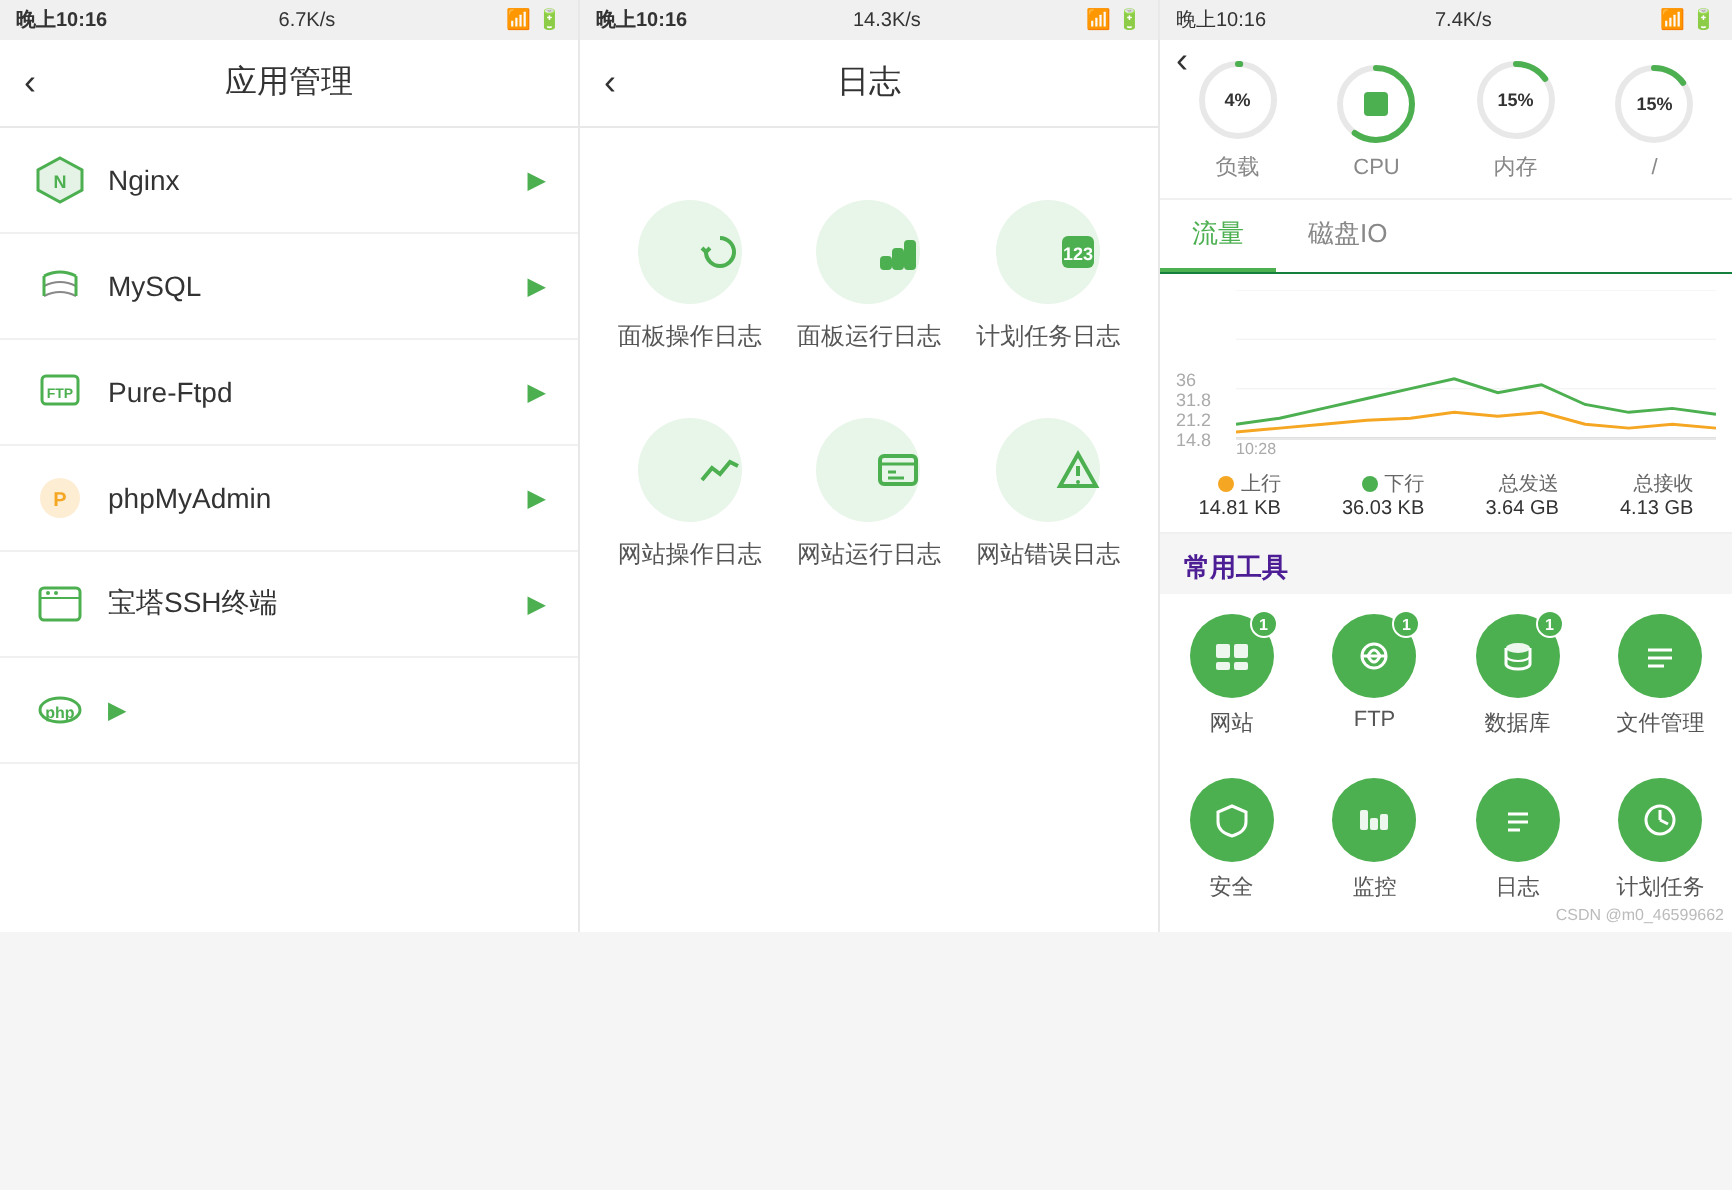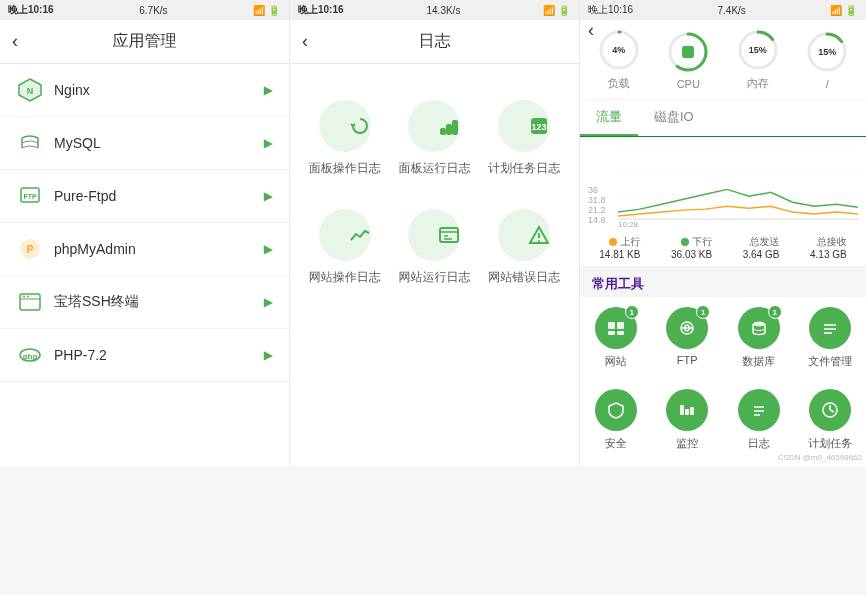--- a/index.html
+++ b/index.html
@@ -473,21 +473,20 @@
       <span class="arrow-right">▶</span>
     </div>
 
     <div class="app-item">
       <div class="app-icon">
         <svg width="26" height="26" viewBox="0 0 26 26">
           <ellipse cx="13" cy="13" rx="10" ry="6" fill="none" stroke="#4caf50" stroke-width="1.5"></ellipse>
           <text x="13" y="17" text-anchor="middle" font-size="8" fill="#4caf50" font-weight="700">php</text>
         </svg>
       </div>
-      <span class="app-name">PHP-7.2</span>
       <span class="arrow-right">▶</span>
     </div>
 
   </div>
 </div>
 
 <div class="panel panel-2">
   <div class="status-bar">
     <span class="time">晚上10:16</span>
     <span>14.3K/s</span>

